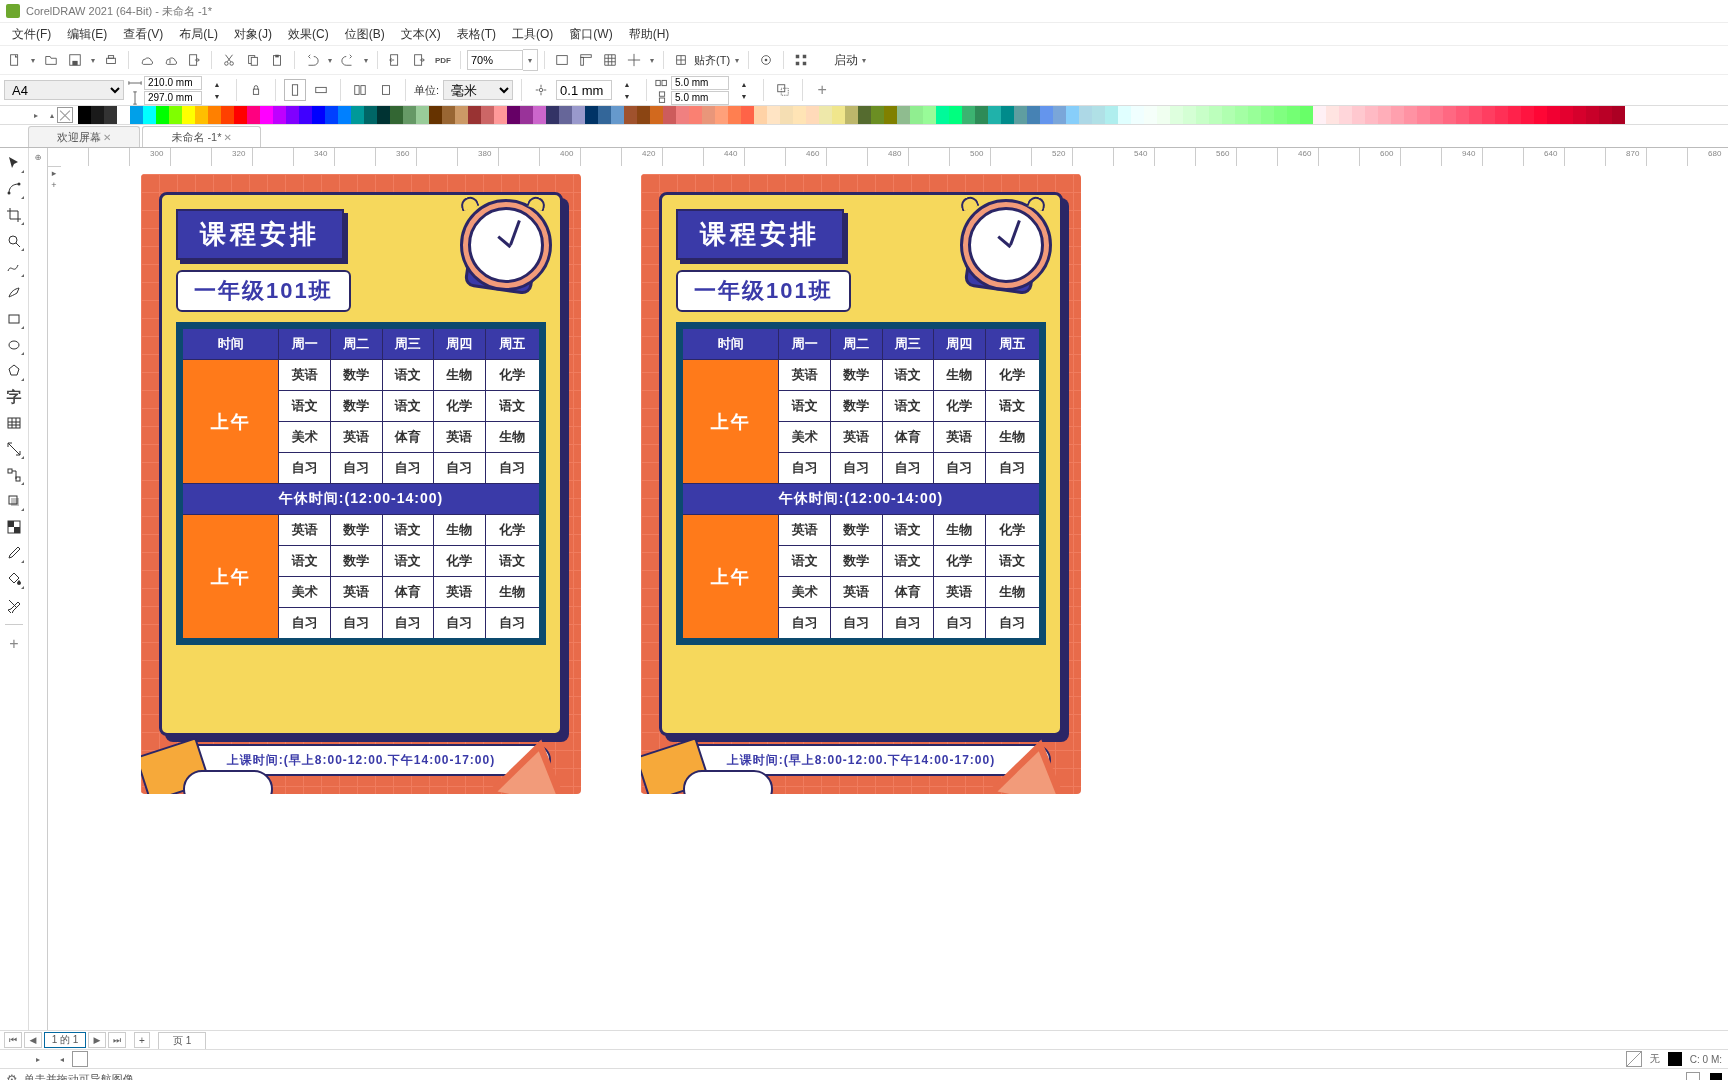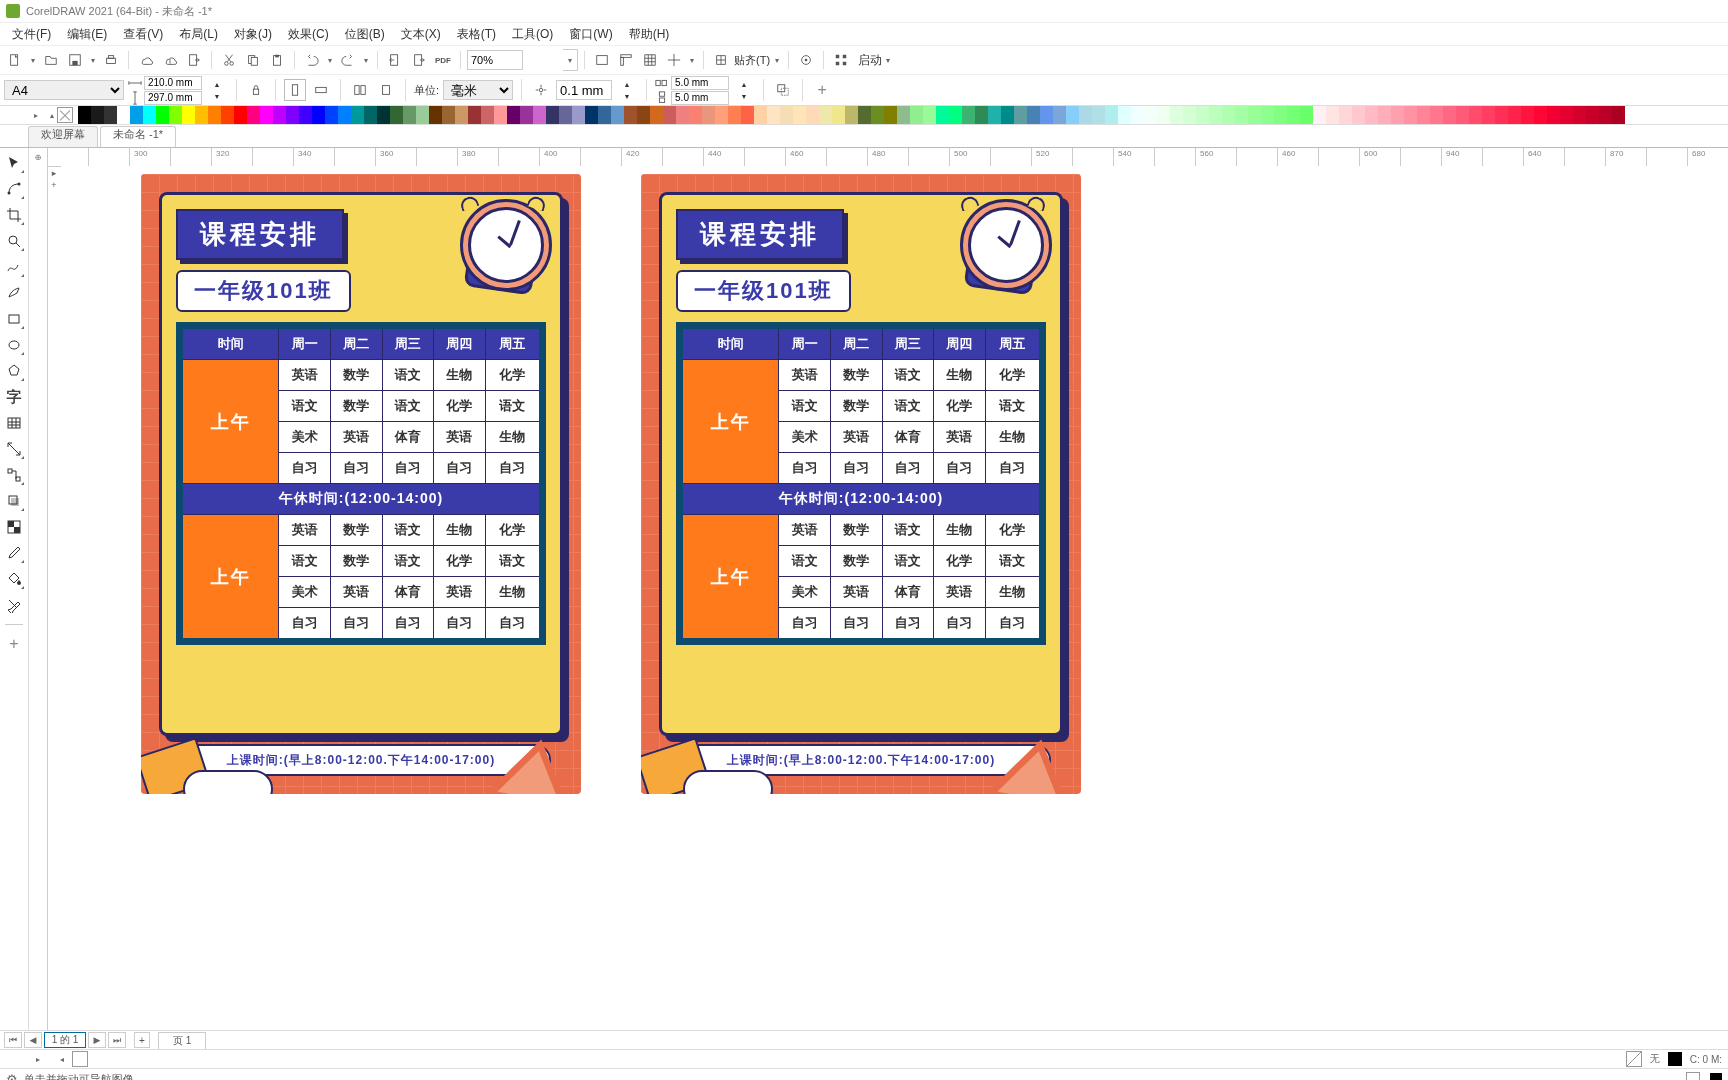--- a/index.html
+++ b/index.html
@@ -7,24 +7,24 @@
 .titlebar{height:22px;background:#fff;display:flex;align-items:center;padding:0 6px;font-size:11px;color:#777;border-bottom:1px solid #eee;}
 .titlebar .logo{width:14px;height:14px;background:#6ea82e;border-radius:2px;margin-right:6px;}
 
 .menubar{height:22px;background:#fff;display:flex;align-items:center;padding:0 4px;font-size:12px;border-bottom:1px solid #eee;}
 .menubar .item{padding:0 8px;cursor:default;}
 
 .toolbar{height:28px;background:#fff;display:flex;align-items:center;padding:0 4px;border-bottom:1px solid #eee;gap:2px;}
 .toolbar .sep{width:1px;height:18px;background:#ddd;margin:0 4px;}
 .tbtn{width:22px;height:22px;display:flex;align-items:center;justify-content:center;border-radius:2px;font-size:14px;color:#555;}
 .tbtn svg{width:14px;height:14px;display:block;}
-.zoom{display:flex;align-items:center;height:20px;gap:40px;}
+.zoom{display:flex;align-items:center;height:20px;}
 .zoom input{width:48px;height:18px;border:1px solid #ccc;font-size:11px;padding:0 3px;}
 .zoom .dd{width:14px;height:20px;border:1px solid #ccc;border-left:none;display:flex;align-items:center;justify-content:center;font-size:8px;color:#666;}
-.launch{display:flex;align-items:center;gap:4px;margin-left:4px;font-size:12px;color:#333;}
+.launch{display:flex;align-items:center;gap:4px;margin-left:20px;font-size:12px;color:#333;}
 
 .propbar{height:30px;background:#fff;display:flex;align-items:center;padding:0 4px;border-bottom:1px solid #ddd;gap:4px;}
 .propbar select,.propbar input{height:20px;border:1px solid #ccc;font-size:13px;padding:0 3px;box-sizing:border-box;}
 .propbar .pair{display:flex;flex-direction:column;gap:1px;}
 .propbar .pair div{display:flex;align-items:center;gap:2px;}
 .propbar .pair input{width:58px;height:14px;font-size:10px;}
 .propbar svg{width:14px;height:14px;}
 .propbar .ic{width:20px;height:20px;display:flex;align-items:center;justify-content:center;border:1px solid transparent;}
 
 .paletterow{height:18px;display:flex;align-items:stretch;border-bottom:1px solid #ddd;position:relative;}
@@ -33,34 +33,34 @@
 .paletterow .gutter .sw{width:14px;height:14px;border:1px solid #999;background:#fff;position:relative;margin-right:2px;}
 .paletterow .gutter .x1{position:absolute;left:0;top:0;width:100%;height:100%;}
 .paletterow .gutter .x1:before,.paletterow .gutter .x1:after{content:"";position:absolute;left:0;right:0;top:50%;height:1px;background:#999;}
 .paletterow .gutter .x1:before{transform:rotate(45deg);}
 .paletterow .gutter .x1:after{transform:rotate(-45deg);}
 .paletterow .tri{width:10px;font-size:8px;color:#666;display:flex;align-items:center;justify-content:center;}
 .paletterow .cols{display:flex;flex:1;overflow:hidden;}
 .paletterow .cols .c{flex:0 0 13px;width:13px;height:18px;}
 
 .doctabs{height:22px;display:flex;align-items:flex-end;padding-left:28px;border-bottom:1px solid #bbb;background:#fff;}
-.doctabs .tab{height:20px;padding:0 12px;display:flex;align-items:center;border:1px solid #ccc;border-bottom:none;margin-right:2px;border-top-left-radius:3px;border-top-right-radius:3px;background:#f3f3f3;font-size:11px;color:#555;gap:20px;flex-direction:column;}
+.doctabs .tab{height:20px;padding:0 28px;display:flex;align-items:center;border:1px solid #ccc;border-bottom:none;margin-right:2px;border-top-left-radius:3px;border-top-right-radius:3px;background:#f3f3f3;font-size:11px;color:#555;gap:2px;}
 .doctabs .tab.active{background:#fff;align-items:center;}
 .doctabs .tab .x{font-size:10px;color:#999;}
 
 .workwrap{display:flex;height:calc(1080px - 22px - 22px - 28px - 30px - 18px - 22px - 18px - 18px - 20px);}
 .tooldock{width:28px;background:#fff;border-right:1px solid #ddd;display:flex;flex-direction:column;align-items:center;padding-top:4px;gap:4px;}
 .tooldock .t{width:22px;height:22px;display:flex;align-items:center;justify-content:center;color:#444;position:relative;}
 .tooldock .t svg{width:16px;height:16px;}
 .tooldock .t.more:after{content:"";position:absolute;right:1px;bottom:1px;width:0;height:0;border-left:3px solid transparent;border-bottom:3px solid #666;}
 .canvas{flex:1;overflow:hidden;position:relative;background:#fff;}
 
 .hruler{position:absolute;left:18px;right:0;top:0;height:18px;background:#fff;border-bottom:1px solid #ccc;display:flex;align-items:flex-end;font-size:8px;color:#888;overflow:hidden;}
 .hruler .tick{flex:0 0 40px;width:40px;height:100%;position:relative;border-left:1px solid #ccc;}
-.hruler .tick span{position:absolute;left:4px;top:1px;}
+.hruler .tick span{position:absolute;left:20px;top:1px;}
 .vruler{position:absolute;left:0;top:18px;bottom:0;width:18px;background:#fff;border-right:1px solid #ccc;font-size:8px;color:#888;}
 .ruler-origin{position:absolute;left:0;top:0;width:18px;height:18px;border-right:1px solid #ccc;border-bottom:1px solid #ccc;background:#fff;display:flex;align-items:center;justify-content:center;color:#666;font-size:8px;}
 .ruler-gutter{position:absolute;left:18px;top:18px;bottom:0;width:14px;display:flex;flex-direction:column;align-items:center;padding-top:2px;gap:2px;}
 .ruler-gutter span{font-size:9px;color:#666;}
 .viewport{position:absolute;left:32px;right:0;top:18px;bottom:0;overflow:hidden;background:#fff;}
 .viewport-inner{position:relative;width:100%;height:100%;}
 
 .poster{position:absolute;width:440px;height:620px;background:#e86b4a;border-radius:4px;overflow:hidden;}
 .poster:nth-of-type(1){left:80px;top:8px;}
 .poster:nth-of-type(2){left:580px;top:8px;}

